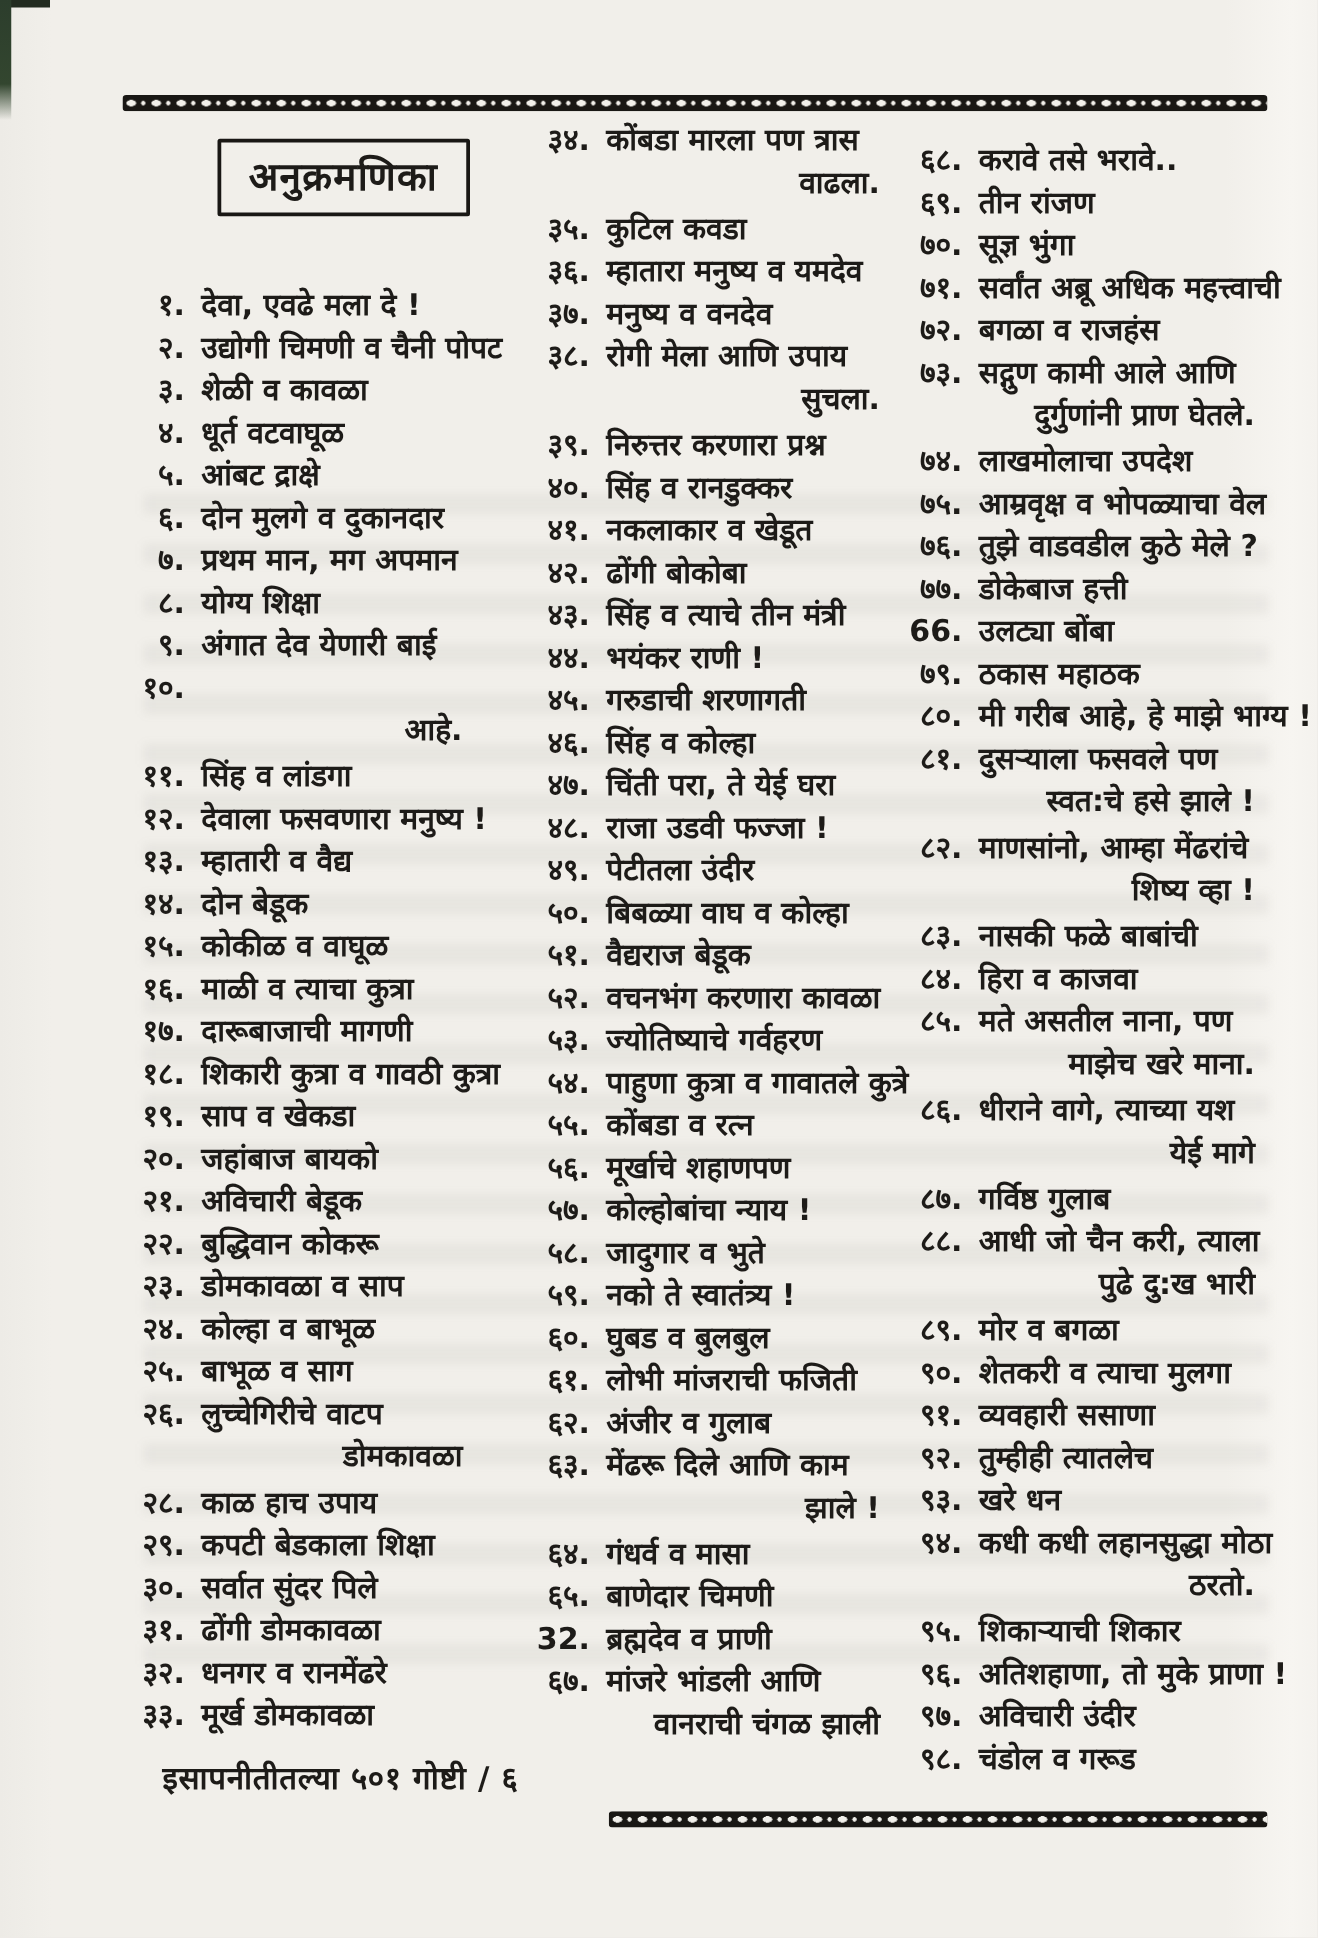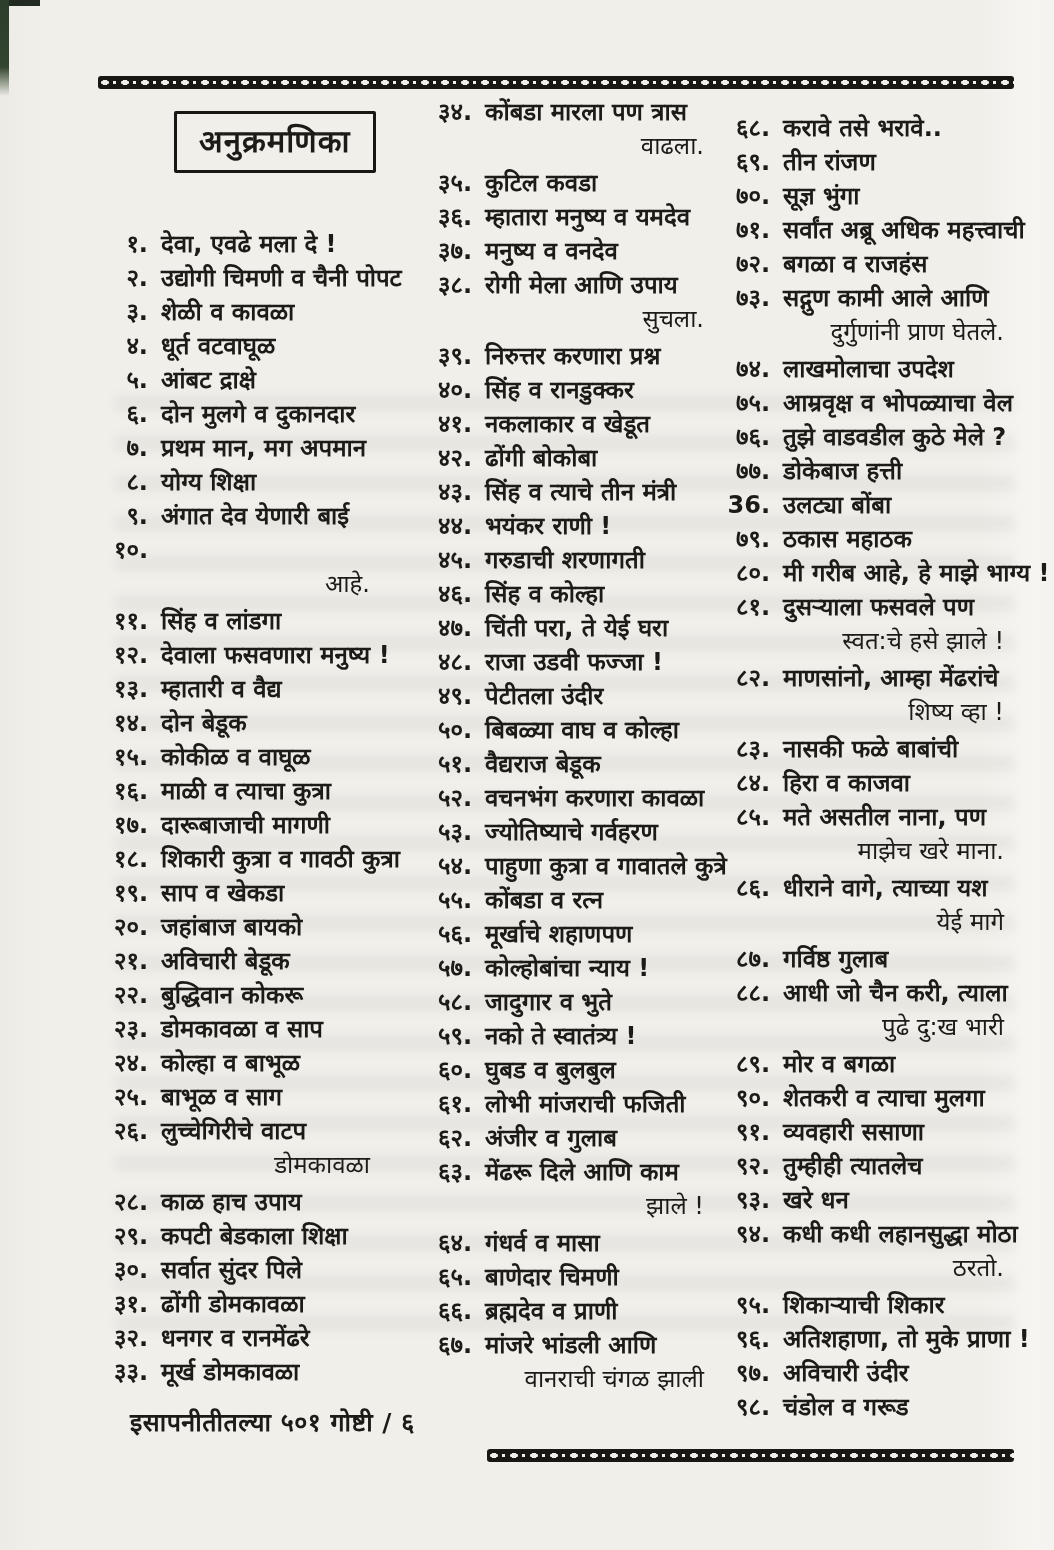--- a/index.html
+++ b/index.html
@@ -45,21 +45,21 @@
     font-size:31px;font-weight:700;letter-spacing:1px;margin-left:28px;
   }
   
   .col{position:absolute;}
   .col1{left:96px;top:226px;width:302px;}
   .col2{left:420px;top:94px;width:294px;}
   .col3{left:718px;top:110px;width:296px;}
   .entry{display:flex;align-items:baseline;height:34px;font-size:24px;font-weight:700;}
   .num{flex:none;width:52px;text-align:right;padding-right:13px;}
   .title{white-space:nowrap;}
-  .cont{height:34px;font-size:24px;font-weight:400;text-align:right;padding-right:10px;margin-bottom:3px;}
+  .cont{height:34px;font-size:24px;font-weight:700;text-align:right;padding-right:10px;margin-bottom:3px;}
   .col1 .cont{padding-right:28px;}
   
   .footer-text{
     position:absolute;left:130px;top:1404px;
     font-size:25px;font-weight:700;letter-spacing:0.5px;
   }
 </style>
 </head>
 <body>
 
@@ -329,21 +329,21 @@
       <div class="cont">झाले !</div>
       <div class="entry">
         <span class="num">६४.</span>
         <span class="title">गंधर्व व मासा</span>
       </div>
       <div class="entry">
         <span class="num">६५.</span>
         <span class="title">बाणेदार चिमणी</span>
       </div>
       <div class="entry">
-        <span class="num">६६.</span>
+        <span class="num">32.</span>
         <span class="title">ब्रह्मदेव व प्राणी</span>
       </div>
       <div class="entry">
         <span class="num">६७.</span>
         <span class="title">मांजरे भांडली आणि</span>
       </div>
       <div class="cont">वानराची चंगळ झाली</div>
     </div>
   <div class="col col3">
       <div class="entry">
@@ -381,21 +381,21 @@
       </div>
       <div class="entry">
         <span class="num">७६.</span>
         <span class="title">तुझे वाडवडील कुठे मेले ?</span>
       </div>
       <div class="entry">
         <span class="num">७७.</span>
         <span class="title">डोकेबाज हत्ती</span>
       </div>
       <div class="entry">
-        <span class="num">36.</span>
+        <span class="num">66.</span>
         <span class="title">उलट्या बोंबा</span>
       </div>
       <div class="entry">
         <span class="num">७९.</span>
         <span class="title">ठकास महाठक</span>
       </div>
       <div class="entry">
         <span class="num">८०.</span>
         <span class="title">मी गरीब आहे, हे माझे भाग्य !</span>
       </div>

